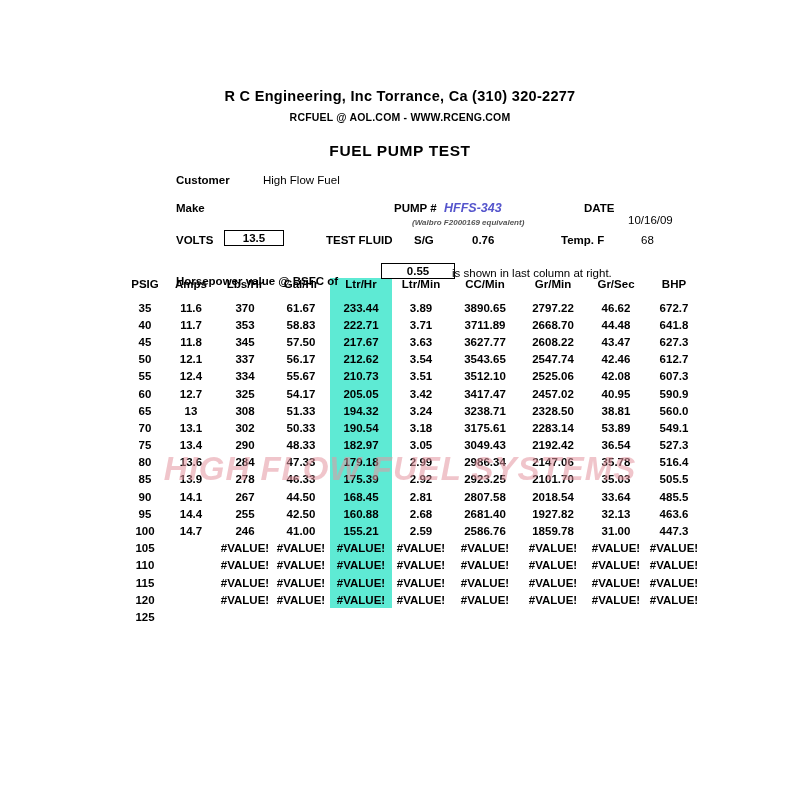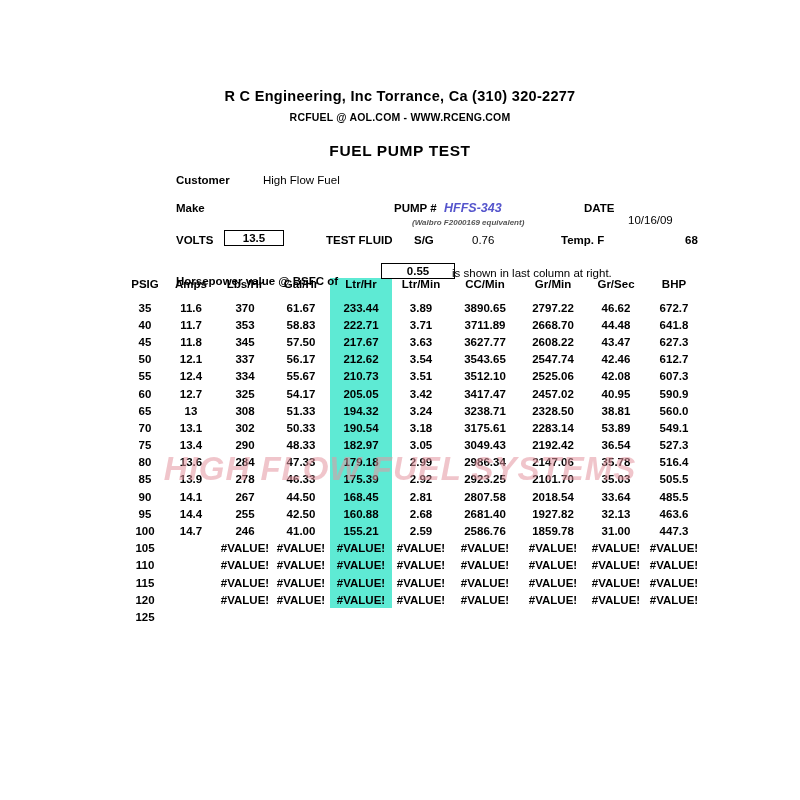--- a/index.html
+++ b/index.html
@@ -160,24 +160,24 @@
     <div class="cell lbl" style="left:584px; top:28px;">DATE</div>
     <div class="cell val" style="left:628px; top:28px; font-weight:normal;margin-top:12px;">10/16/09</div>
 
     <div class="cell lbl" style="left:176px; top:60px;">VOLTS</div>
     <div class="cell" style="left:224px; top:56px;">
       <span class="boxed">13.5</span>
     </div>
 
     <div class="cell lbl" style="left:326px; top:60px;">TEST FLUID</div>
     <div class="cell lbl" style="left:414px; top:60px;">S/G</div>
-    <div class="cell val" style="left:454px; top:60px; font-weight:normal;padding-left:18px;">0.76</div>
+    <div class="cell val" style="left:454px; top:60px; font-weight:bold;padding-left:18px;">0.76</div>
 
     <div class="cell lbl" style="left:561px; top:60px;">Temp.  F</div>
-    <div class="cell val" style="left:641px; top:60px; font-weight:bold;margin-left:44px;">68</div>
+    <div class="cell val" style="left:641px; top:60px; font-weight:normal;">68</div>
 
     <div class="cell lbl" style="left:176px; top:93px;margin-top:8px;">Horsepower value @  BSFC of</div>
     <div class="cell" style="left:381px; top:89px;">
       <span class="boxed" style="min-width:48px;">0.55</span>
     </div>
     <div class="cell lbl" style="left:452px; top:93px; font-weight:normal;">is shown in last column at right.</div>
   </div>
 
   <table class="data">
     <thead>

